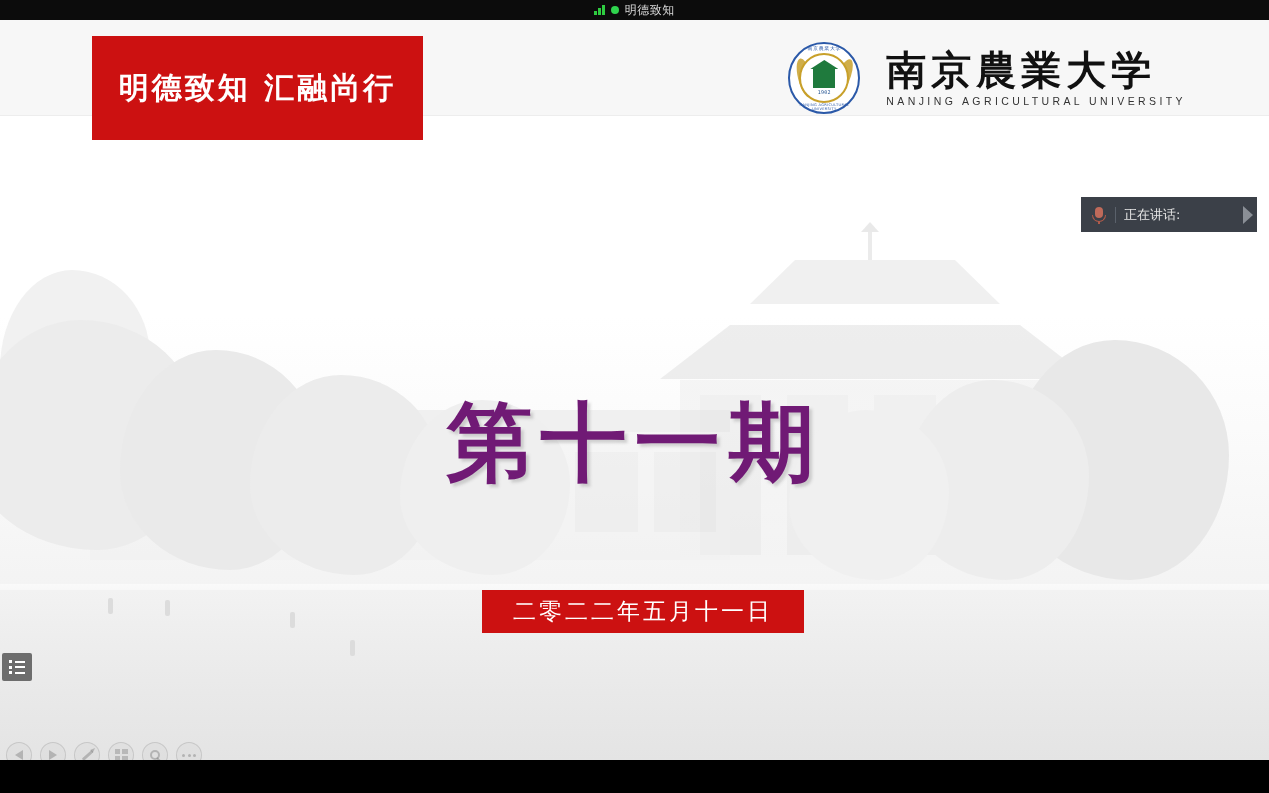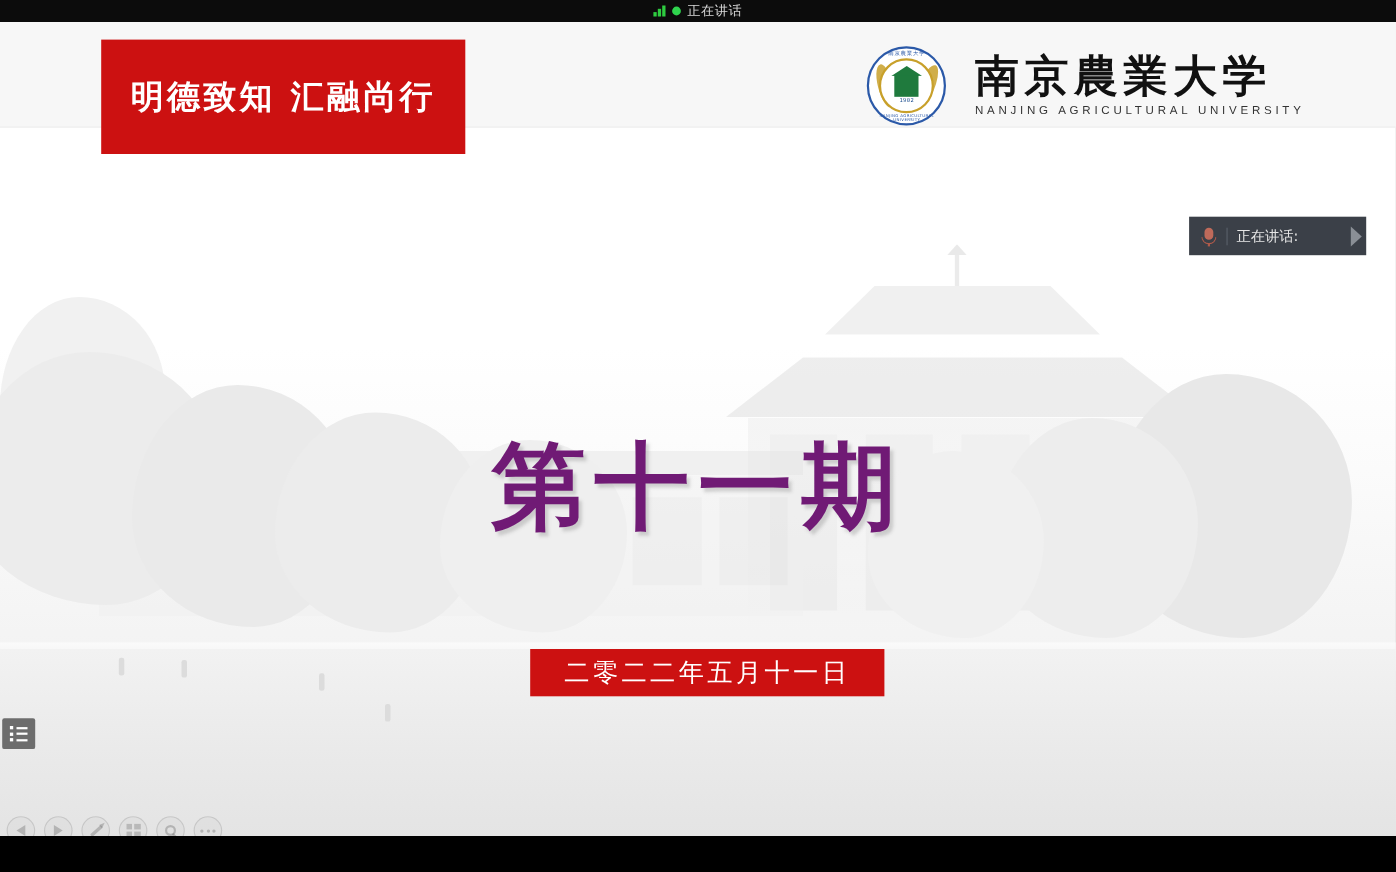--- a/index.html
+++ b/index.html
@@ -185,21 +185,21 @@
     position: absolute; left: 482px; top: 570px; width: 322px; height: 43px;
     background: #cc1111; display: flex; align-items: center; justify-content: center;
   }
   .date-text {
     color: #ffffff; font-size: 23px; letter-spacing: 3px; font-weight: 500;
     font-family: "DejaVu Sans", "Liberation Sans", sans-serif; white-space: nowrap;
   }
 
   
   .speaking {
-    position: absolute; left: 1081px; top: 177px; width: 161px; height: 35px;
+    position: absolute; left: 1081px; top: 177px; width: 176px; height: 35px;
     background: #3b4048; display: flex; align-items: center; gap: 8px; padding-left: 10px;
   }
   .mic-icon { width: 16px; height: 18px; position: relative; flex: none; }
   .mic-icon .cap {
     position: absolute; left: 4px; top: 1px; width: 8px; height: 11px;
     background: #c06a5a; border-radius: 4px;
   }
   .mic-icon .arc {
     position: absolute; left: 1px; top: 9px; width: 14px; height: 7px;
     border: 1.6px solid #b05a4a; border-top: none; border-radius: 0 0 8px 8px;
@@ -261,21 +261,21 @@
 
 <div class="screen">
 
   <div class="topbar">
     <span class="signal">
         <i></i>
         <i></i>
         <i></i>
       </span>
     <span class="greendot"></span>
-    <span class="topbar-title">正在讲话</span>
+    <span class="topbar-title">明德致知</span>
   </div>
 
   <div class="stage">
 
     <div class="bg-photo">
       <div class="bg-sky"></div>
       <div class="bld">
         <div class="spire"></div>
         <div class="roof-top"></div>
         <div class="roof-mid"></div>

